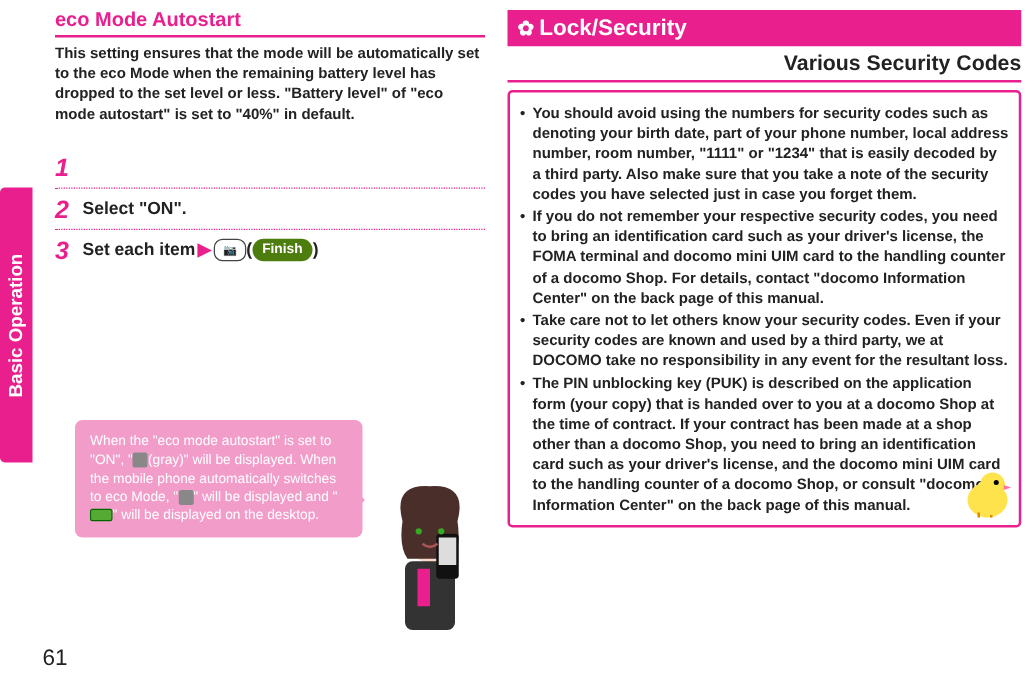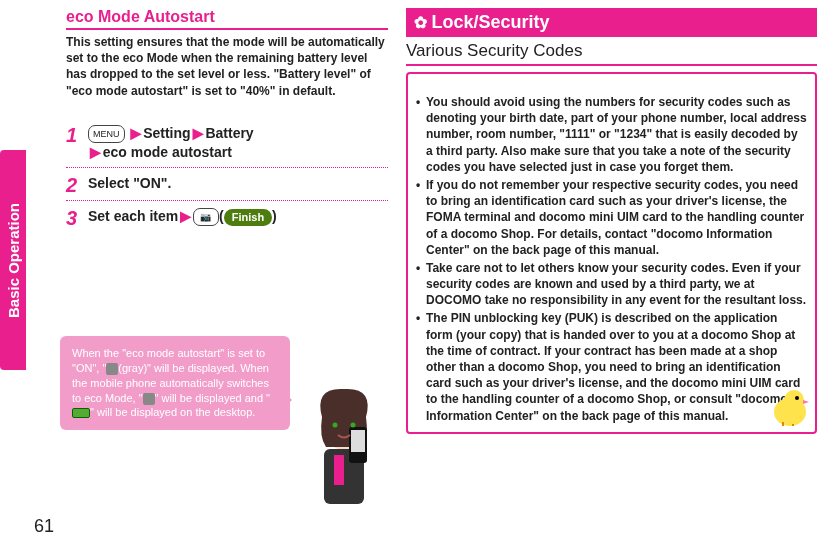--- a/index.html
+++ b/index.html
@@ -30,21 +30,21 @@
     text-align: center;
     font-weight: bold;
     font-size: 15px;
     display: flex;
     align-items: center;
     justify-content: center;
     border-radius: 0 4px 4px 0;
   }
   .left-col {
     width: 400px;
-    padding: 8px 12px 8px 66px;
+    padding: 8px 12px 8px 44px;
     position: relative;
   }
   .right-col {
     flex: 1;
     padding: 8px 10px 8px 6px;
   }
   
   .eco-title {
     color: #e91f8e;
     font-size: 16px;
@@ -153,24 +153,25 @@
     padding: 4px 8px;
     display: flex;
     align-items: center;
     gap: 4px;
   }
   .clover {
     font-size: 16px;
   }
   .sec-sub {
     font-size: 17px;
-    font-weight: normal;
+    font-weight: bold;
     border-bottom: 2px solid #e91f8e;
     padding: 4px 0 3px 0;
     margin-bottom: 6px;
+    text-align: right;
   }
   .caution-box {
     border: 2px solid #e91f8e;
     border-radius: 4px;
     padding: 6px 8px;
     font-size: 12px;
     line-height: 1.35;
     position: relative;
   }
   .caution-title {
@@ -179,21 +180,21 @@
   .caution-title .blk {
     display: inline-block;
     width: 10px;
     height: 10px;
     background: #000;
     margin-right: 2px;
     vertical-align: middle;
   }
   .caution-box ul {
     list-style: none;
-    margin-top: 14px;
+    margin-top: 2px;
   }
   .caution-box li {
     font-weight: bold;
     margin: 2px 0;
     padding-left: 10px;
     position: relative;
   }
   .caution-box li::before {
     content: "•";
     position: absolute;
@@ -227,25 +228,20 @@
 
 <div class="page">
 
   <div class="left-col">
     <div class="eco-title">eco Mode Autostart</div>
     <div class="eco-desc">This setting ensures that the mode will be automatically set to the eco Mode when the remaining battery level has dropped to the set level or less.
 "Battery level" of "eco mode autostart" is set to "40%" in default.</div>
 
     <div class="step-row">
       <div class="step-num">1</div>
-      <div class="step-body">
-        <span class="key-btn">MENU</span>
-        <span class="arrow">▶</span><span>Setting</span><span class="arrow">▶</span><span>Battery</span><br>
-        <span class="arrow">▶</span><span>eco mode autostart</span>
-      </div>
     </div>
 
     <div class="step-row">
       <div class="step-num">2</div>
       <div class="step-body">Select "ON".</div>
     </div>
 
     <div class="step-row" style="border-bottom:none;">
       <div class="step-num">3</div>
       <div class="step-body">

